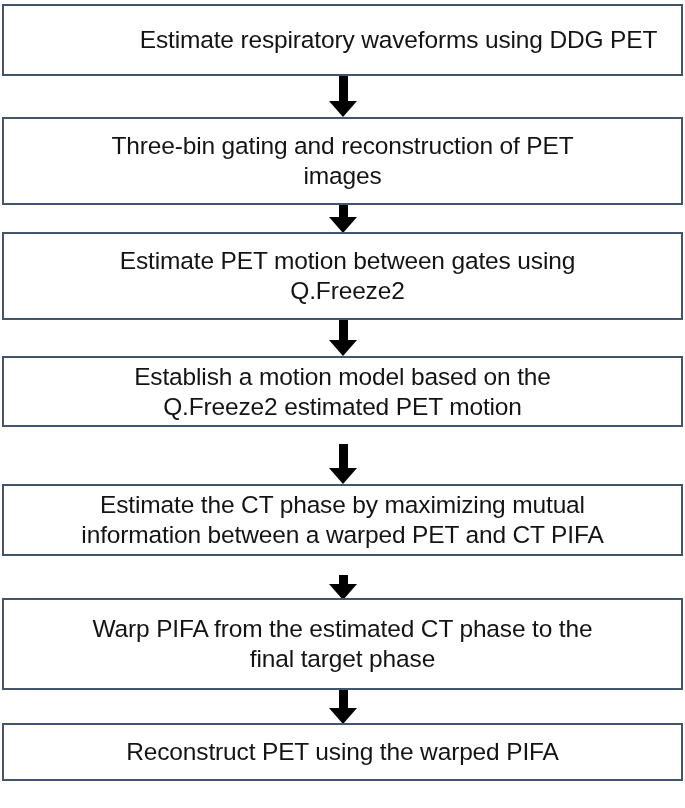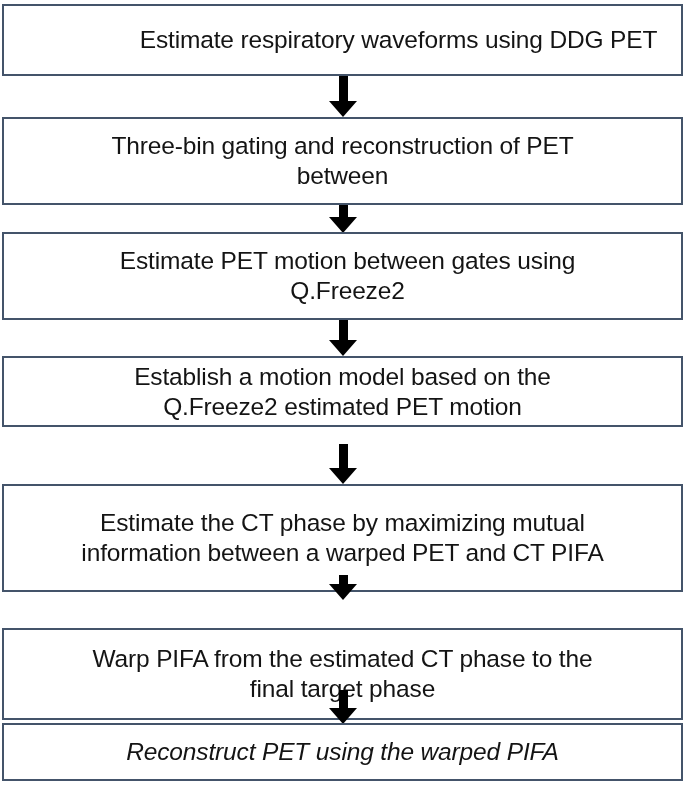--- a/index.html
+++ b/index.html
@@ -68,21 +68,21 @@
     <span class="flow-node-label">Estimate respiratory waveforms using DDG PET</span>
   </div>
 
   <div class="flow-arrow" style="top:76px; height:41px;">
     <div class="arrow-shaft" style="height:25px;"></div>
     <div class="arrow-head" style="top:25px;"></div>
   </div>
 
   <div class="flow-node" style="top:117px; height:88px;">
     <span class="flow-node-label">Three-bin gating and reconstruction of PET
-between</span>
+images</span>
   </div>
 
   <div class="flow-arrow" style="top:205px; height:27px;">
     <div class="arrow-shaft" style="height:13px;"></div>
     <div class="arrow-head" style="top:12px;"></div>
   </div>
 
   <div class="flow-node" style="top:232px; height:88px;padding-left:10px;">
     <span class="flow-node-label">Estimate PET motion between gates using
 Q.Freeze2</span>
@@ -96,37 +96,37 @@
   <div class="flow-node" style="top:356px; height:71px;">
     <span class="flow-node-label">Establish a motion model based on the
 Q.Freeze2 estimated PET motion</span>
   </div>
 
   <div class="flow-arrow" style="top:444px; height:40px;">
     <div class="arrow-shaft" style="height:24px;"></div>
     <div class="arrow-head" style="top:24px;"></div>
   </div>
 
-  <div class="flow-node" style="top:484px; height:108px;align-items:center;">
+  <div class="flow-node" style="top:484px; height:72px;align-items:center;">
     <span class="flow-node-label">Estimate the CT phase by maximizing mutual
 information between a warped PET and CT PIFA</span>
   </div>
 
   <div class="flow-arrow" style="top:575px; height:23px;">
     <div class="arrow-shaft" style="height:10px;"></div>
     <div class="arrow-head" style="top:9px;"></div>
   </div>
 
-  <div class="flow-node" style="top:598px; height:92px;margin-top:30px;">
+  <div class="flow-node" style="top:598px; height:92px;">
     <span class="flow-node-label">Warp PIFA from the estimated CT phase to the
 final target phase</span>
   </div>
 
   <div class="flow-arrow" style="top:690px; height:33px;">
     <div class="arrow-shaft" style="height:19px;"></div>
     <div class="arrow-head" style="top:18px;"></div>
   </div>
 
-  <div class="flow-node" style="top:723px; height:58px;font-style:italic;">
+  <div class="flow-node" style="top:723px; height:58px;">
     <span class="flow-node-label">Reconstruct PET using the warped PIFA</span>
   </div>
 
 </div>
 
 </body></html>

